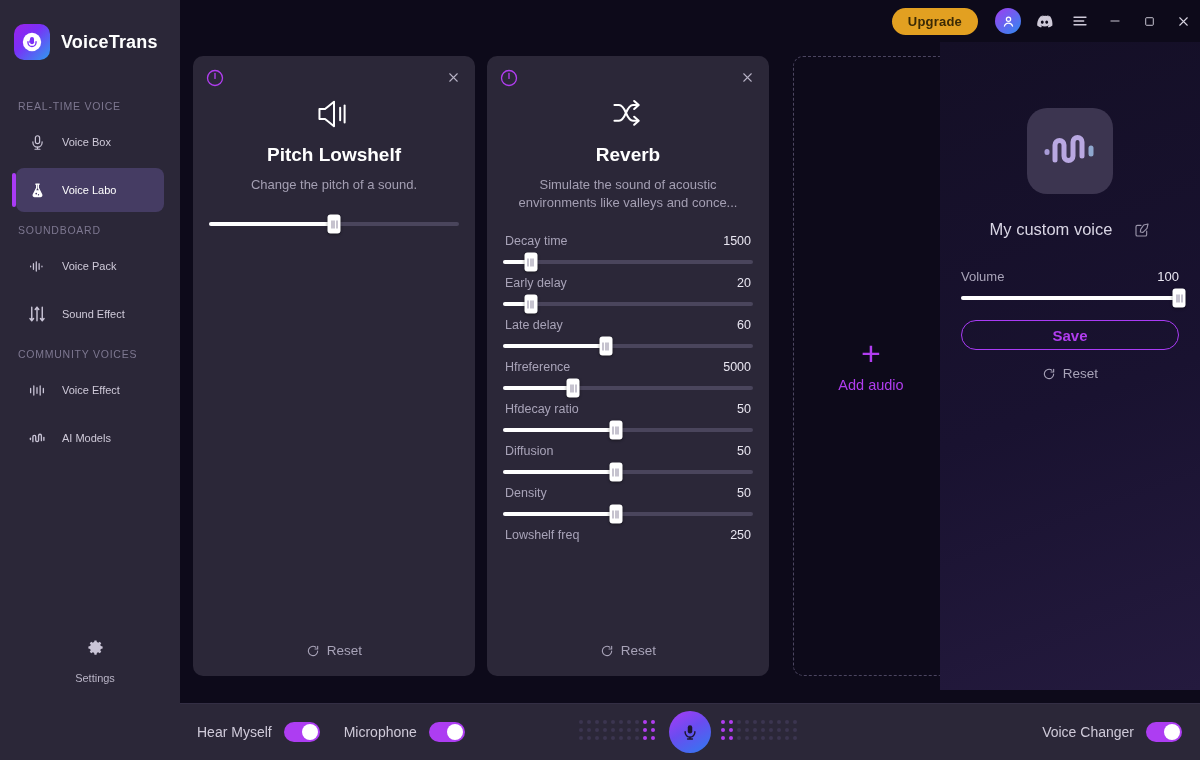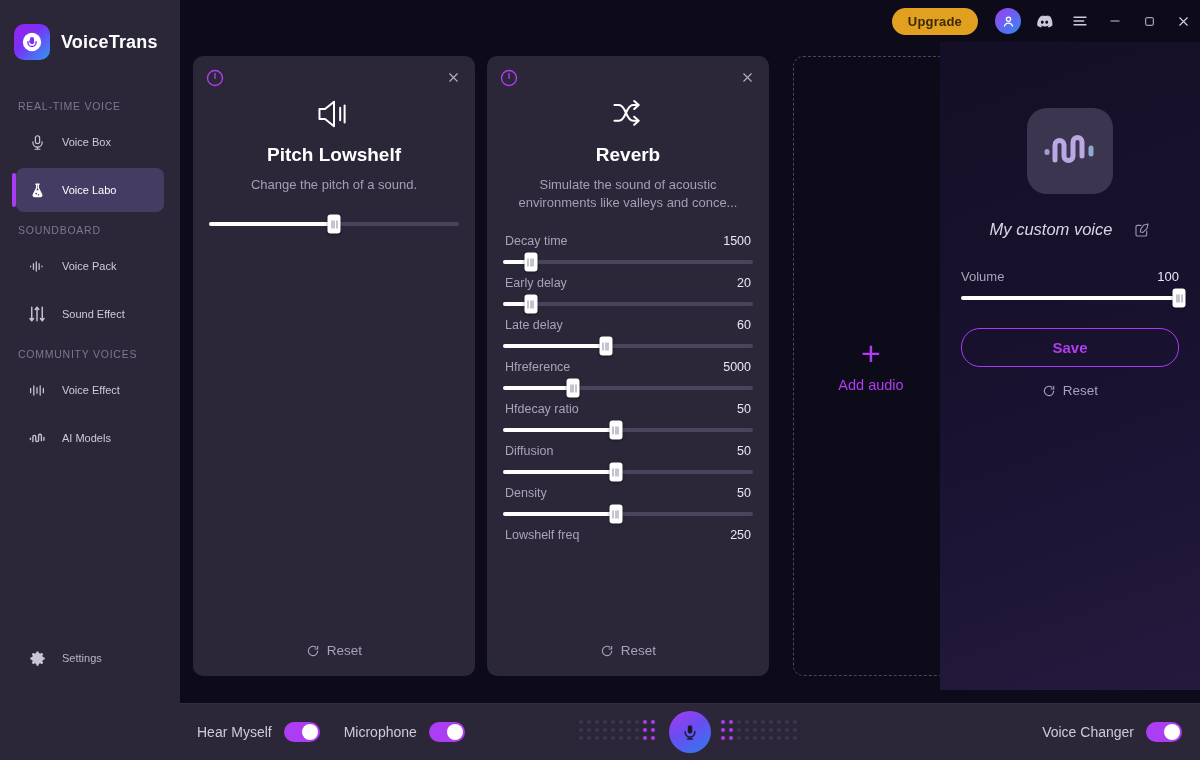--- a/index.html
+++ b/index.html
@@ -45,21 +45,21 @@
     cursor: pointer;
   }
   .nav-item .ico { width: 22px; display:flex; align-items:center; justify-content:center; flex:0 0 22px; color:#c9c4d6; }
   .nav-item.active { background: #453c63; color: #ffffff; }
   .nav-item.active .ico { color: #ffffff; }
   .nav-item.active::before {
     content: ""; position: absolute; left: -4px; top: 5px; bottom: 5px;
     width: 4px; border-radius: 3px; background: #a93bf5;
   }
   .nav-spacer { flex: 1 1 auto; }
-  .nav-item.settings { margin-bottom: 80px; color: #b9b4c6; }
+  .nav-item.settings { margin-bottom: 80px; color: #b9b4c6; flex-direction: column; }
 
   
   .titlebar {
     position: absolute; top: 0; left: 180px; right: 0; height: 42px;
     display: flex; align-items: center; justify-content: flex-end;
     gap: 0; 
     z-index: 6;
   }
   .upgrade-btn {
     background: #e2a021; color: #3a2a05; font-size: 13px; font-weight: 600;
@@ -150,29 +150,29 @@
   .right-panel {
     position:absolute; left: 940px; top: 42px; right:0; bottom: 70px;
     background: linear-gradient(160deg, #140f26 0%, #191230 55%, #241a3e 100%);
     display:flex; flex-direction:column; align-items:center;
     padding-top: 66px;
   }
   .voice-thumb {
     width: 86px; height: 86px; border-radius: 20px; background:#3c3550;
     display:flex; align-items:center; justify-content:center;
   }
-  .voice-name-row { display:flex; align-items:center; gap:22px; margin-top: 26px; font-style: italic; }
+  .voice-name-row { display:flex; align-items:center; gap:22px; margin-top: 26px; }
   .voice-name { color:#d9d5e4; font-size:16.5px; }
   .edit-icon { color:#9b96ab; width:16px; height:16px; cursor:pointer; display:flex; }
   .vol-block { width: 218px; margin-top: 30px; }
   .vol-row { display:flex; justify-content:space-between; align-items:baseline; }
   .vol-label { color:#a8a3b8; font-size:13px; }
   .vol-value { color:#e9e6f1; font-size:13px; }
   .save-btn {
-    width: 218px; height: 39px; margin-top: 28px;
+    width: 218px; height: 30px; margin-top: 20px;
     background: transparent; border: 1px solid #a93bf5; border-radius: 19px;
     color: #b13df0; font-size: 15px; font-weight: 700; cursor: pointer;
     font-family: inherit;
   }
   .right-reset { margin-top: 16px; }
 
   
   .bottombar {
     position:absolute; left:180px; right:0; bottom:0; height:57px;
     background: #2b2738;

